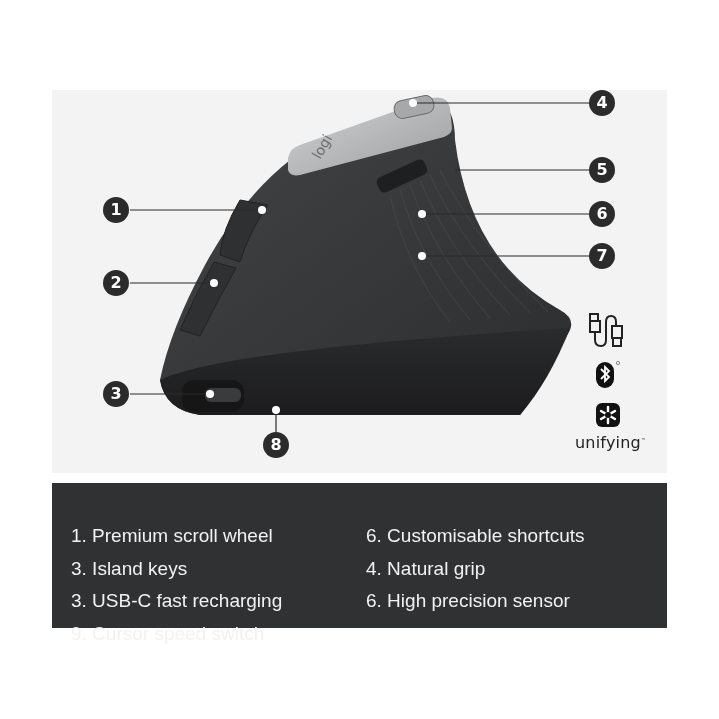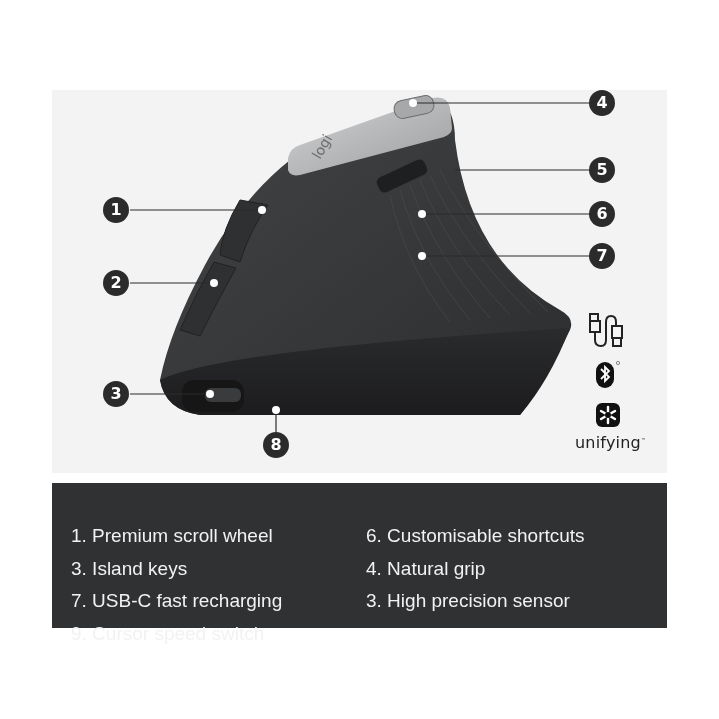--- a/index.html
+++ b/index.html
@@ -113,20 +113,20 @@
     <line x1="6" y1="17" x2="20" y2="9"></line>
   </g>
   <circle cx="13" cy="13" r="3" fill="#111"></circle>
 </svg>
 <div class="unifying-label"><span>unifying</span><sup>™</sup></div>
 
 <div class="features-panel"></div>
 <div class="feat-col" style="left:71px;">
   <div class="feat-item">1. Premium scroll wheel</div>
   <div class="feat-item">3. Island keys</div>
-  <div class="feat-item">7. USB-C fast recharging</div>
+  <div class="feat-item">3. USB-C fast recharging</div>
   <div class="feat-item">9. Cursor speed switch</div>
 </div>
 <div class="feat-col" style="left:366px;">
   <div class="feat-item">6. Customisable shortcuts</div>
   <div class="feat-item">4. Natural grip</div>
-  <div class="feat-item">3. High precision sensor</div>
+  <div class="feat-item">6. High precision sensor</div>
 </div>
 
 </body></html>

